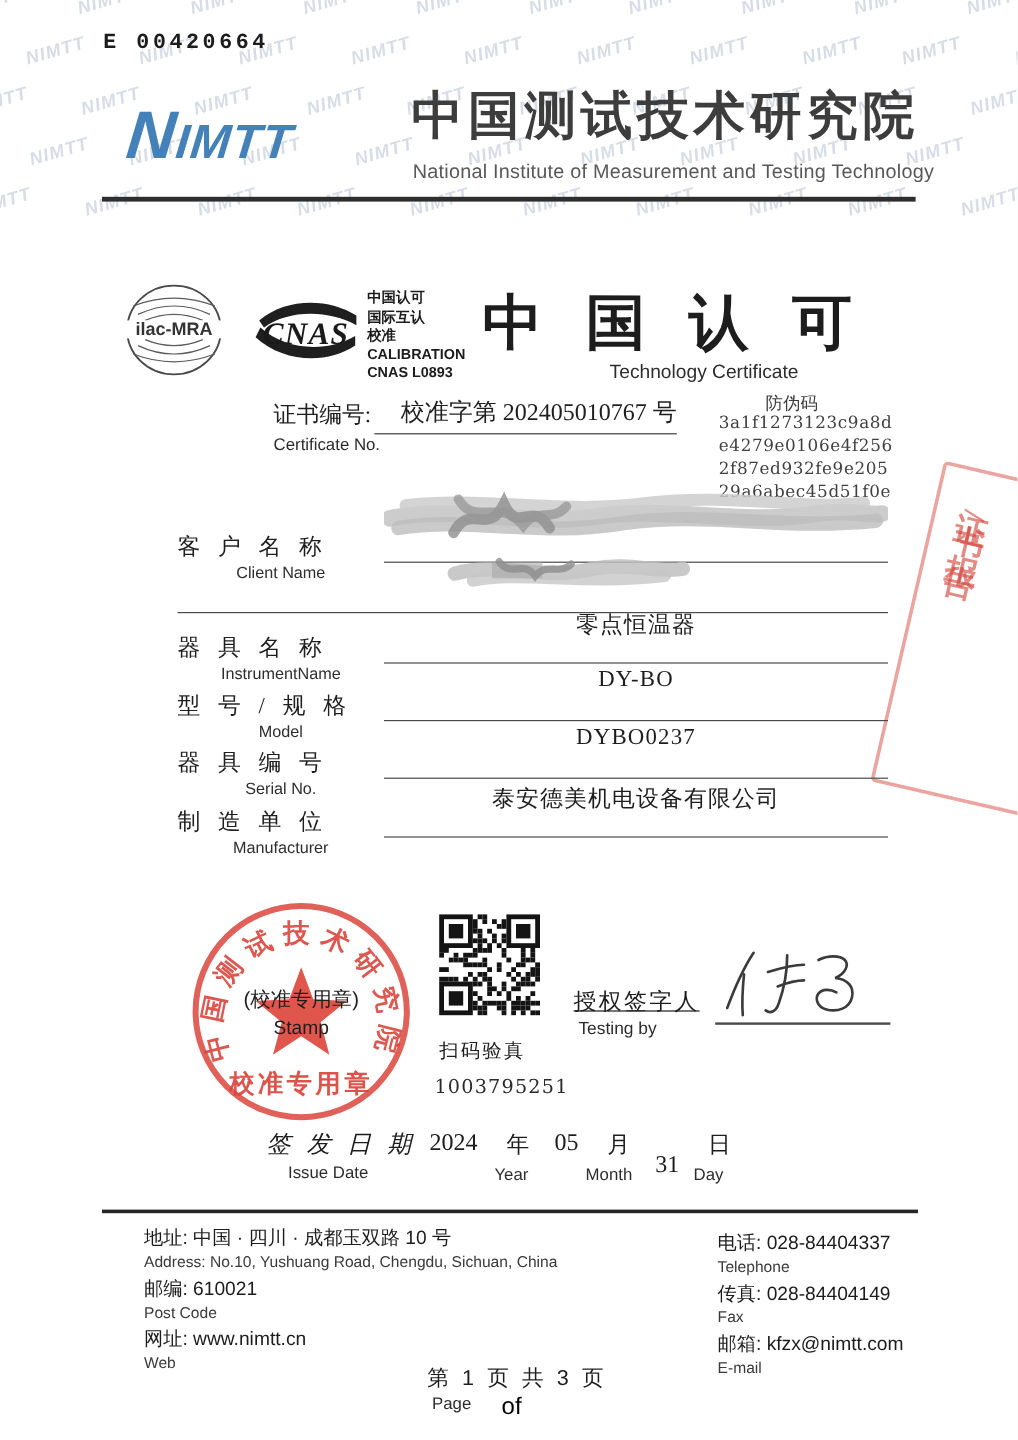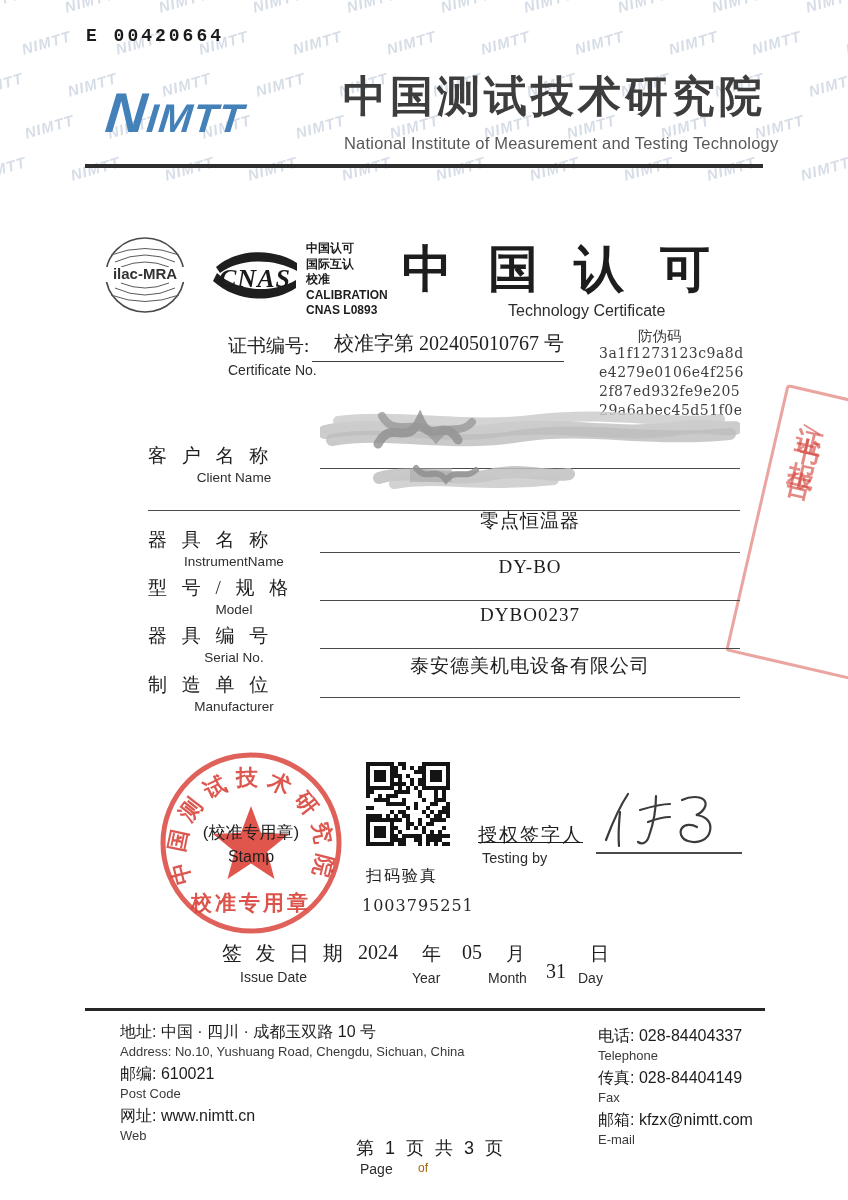--- a/index.html
+++ b/index.html
@@ -55,35 +55,35 @@
 
   .qr-box{left:362px;top:758px;}
   .qr-caption{left:366px;top:866px;font-size:16px;color:#1d1d1d;letter-spacing:2px;}
   .qr-number{left:362px;top:896px;font-family:"DejaVu Serif","Liberation Serif",serif;font-size:16px;color:#2a2a2a;letter-spacing:1px;}
 
   .appr-zh{left:478px;top:822px;font-size:19px;color:#1d1d1d;letter-spacing:2px;text-decoration:underline;}
   .appr-en{left:482px;top:850px;font-size:14.5px;color:#2c2c2c;}
   .sig-line{left:596px;top:852px;width:146px;height:1.5px;background:#4a4a4a;}
   .sig-svg{left:598px;top:788px;}
 
-  .issue-zh{left:222px;top:940px;font-size:20px;color:#1d1d1d;word-spacing:8px;white-space:nowrap;}
+  .issue-zh{left:222px;top:940px;font-size:20px;color:#1d1d1d;word-spacing:8px;white-space:nowrap;font-style:italic;}
   .issue-en{left:240px;top:969px;font-size:14px;color:#2c2c2c;}
   .d-val{position:absolute;top:941px;font-family:"Liberation Serif","DejaVu Serif",serif;font-size:20px;color:#1d1d1d;}
   .d-zh{position:absolute;top:941px;font-size:19px;color:#1d1d1d;}
   .d-en{position:absolute;top:970px;font-size:14px;color:#2c2c2c;}
 
   .rule-bottom{left:85px;top:1008px;width:680px;height:2.5px;background:#262626;}
   .foot-col{position:absolute;top:1022px;}
   .foot-col.left{left:120px;} .foot-col.right{left:598px;top:1026px;}
   .foot-zh{font-size:16px;color:#1c1c1c;margin-bottom:1px;white-space:nowrap;}
   .foot-en{font-size:13px;color:#3a3a3a;margin-bottom:5px;white-space:nowrap;}
 
   .pagenum-zh{left:356px;top:1136px;font-size:18px;color:#1d1d1d;letter-spacing:3px;white-space:nowrap;}
   .pagenum-page{left:360px;top:1161px;font-size:14px;color:#2c2c2c;}
-  .pagenum-of{left:418px;top:1161px;font-size:12px;color:#a16207;}
+  .pagenum-of{left:418px;top:1161px;font-size:20px;color:#000000;}
 </style>
 </head>
 <body>
 
 <div class="page">
 
   <div class="wm">
       <span style="left: -30px; top: -8px;">NIMTT</span>
       <span style="left: 64px; top: -8px;">NIMTT</span>
       <span style="left: 158px; top: -8px;">NIMTT</span>

